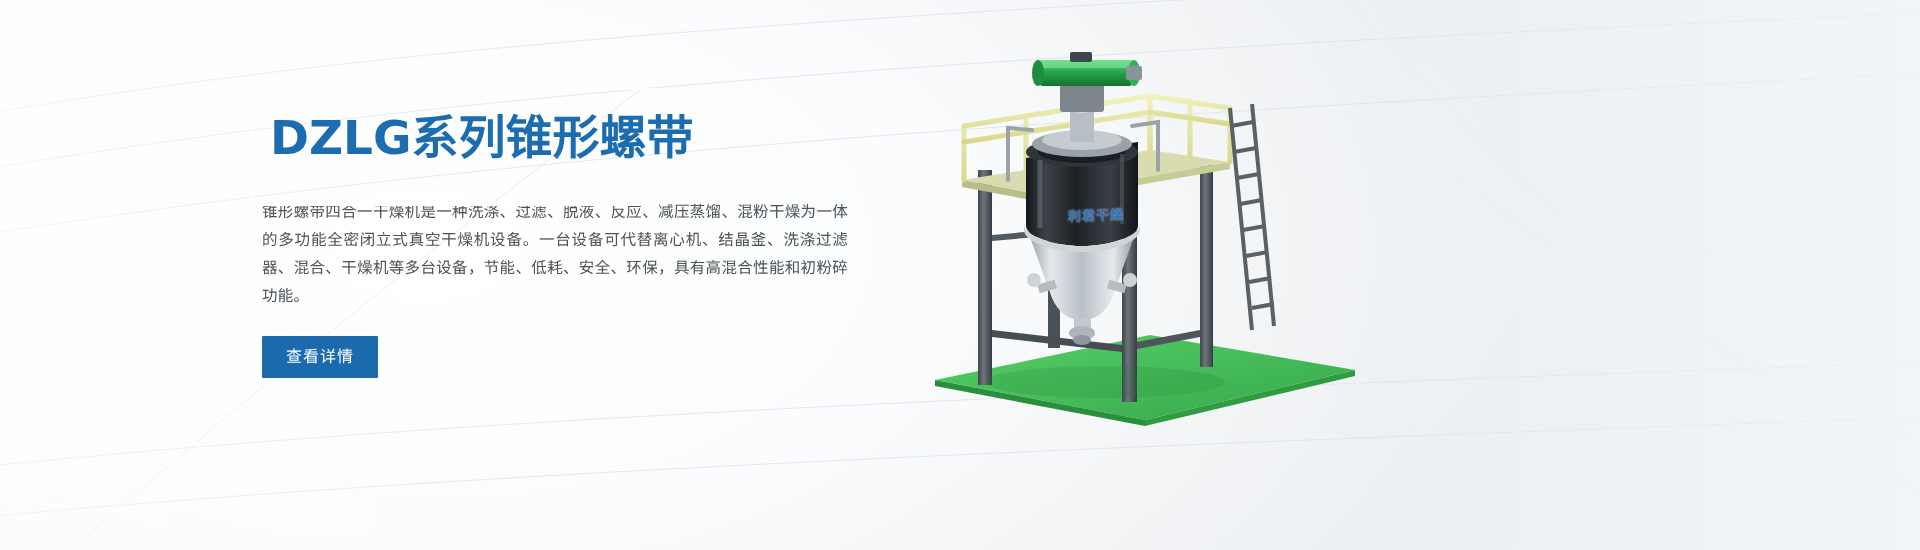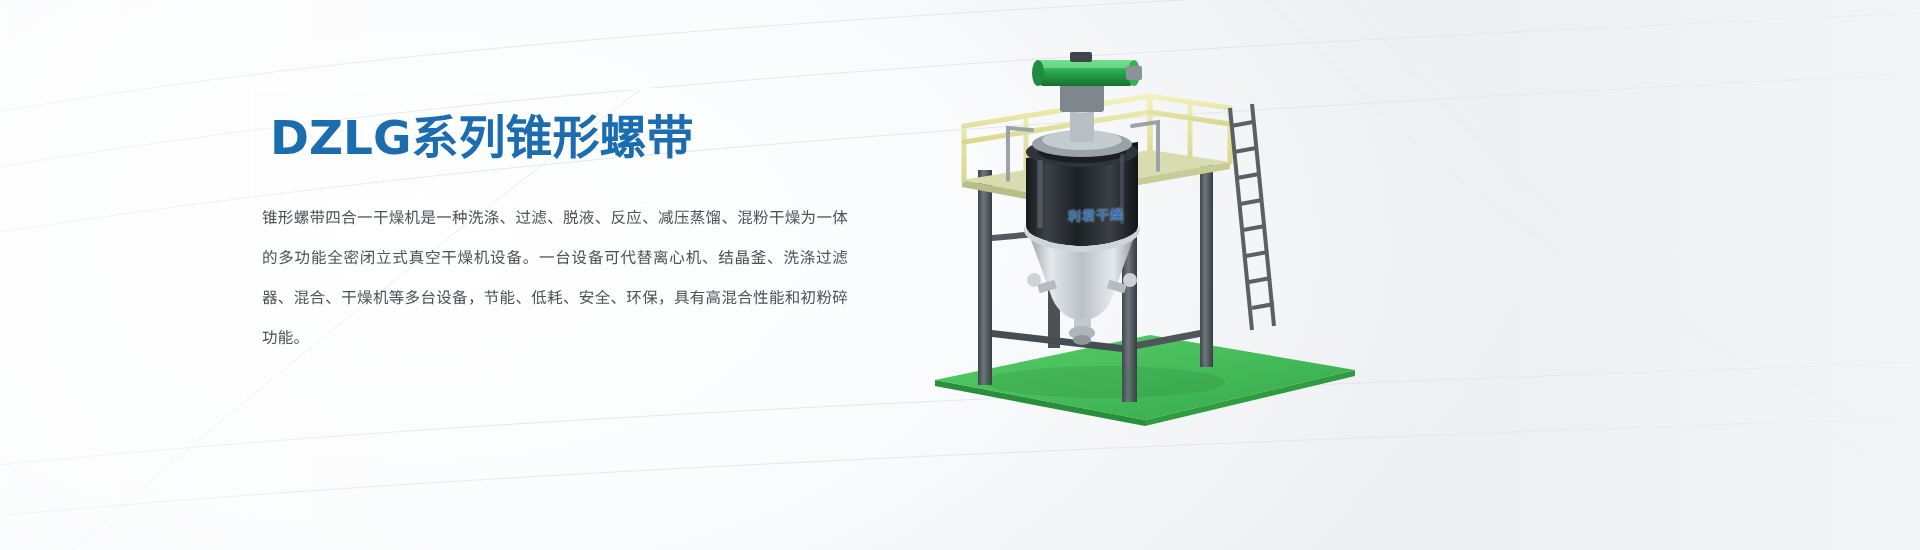--- a/index.html
+++ b/index.html
@@ -44,21 +44,21 @@
     text-shadow:0 1px 0 rgba(255,255,255,0.6);
   }
   .title .l1{display:block;}
   .title .l2{display:block;}
 
   .desc{
     margin:26px 0 0 10px;
     width:586px;
     font-family:"DejaVu Sans","Liberation Sans",sans-serif;
     font-size:15.5px;
-    line-height:40px;
+    line-height:28px;
     color:#4c5257;
     text-align:justify;
     letter-spacing:0.2px;
   }
   .btn-row{margin:26px 0 0 10px;}
   .btn{
     display:inline-block;
     background:#1a6aad;
     color:#ffffff;
     font-family:"DejaVu Sans","Liberation Sans",sans-serif;
@@ -109,20 +109,23 @@
 
     <div class="title-wrap">
       <span class="title-bracket"></span>
       <h1 class="title">
         <span class="l1">DZLG系列锥形螺带</span>
       </h1>
     </div>
 
     <p class="desc">锥形螺带四合一干燥机是一种洗涤、过滤、脱液、反应、减压蒸馏、混粉干燥为一体的多功能全密闭立式真空干燥机设备。一台设备可代替离心机、结晶釜、洗涤过滤器、混合、干燥机等多台设备，节能、低耗、安全、环保，具有高混合性能和初粉碎功能。</p>
 
+    <div class="btn-row">
+      <button class="btn">查看详情</button>
+    </div>
   </div>
 
   <div class="machine">
     <svg viewBox="0 0 520 400" aria-hidden="true">
       <defs>
         <linearGradient id="steel" x1="0" y1="0" x2="1" y2="0">
           <stop offset="0%" stop-color="#8e979e"></stop>
           <stop offset="22%" stop-color="#e3e8eb"></stop>
           <stop offset="50%" stop-color="#b9c1c7"></stop>
           <stop offset="78%" stop-color="#e6eaed"></stop>

